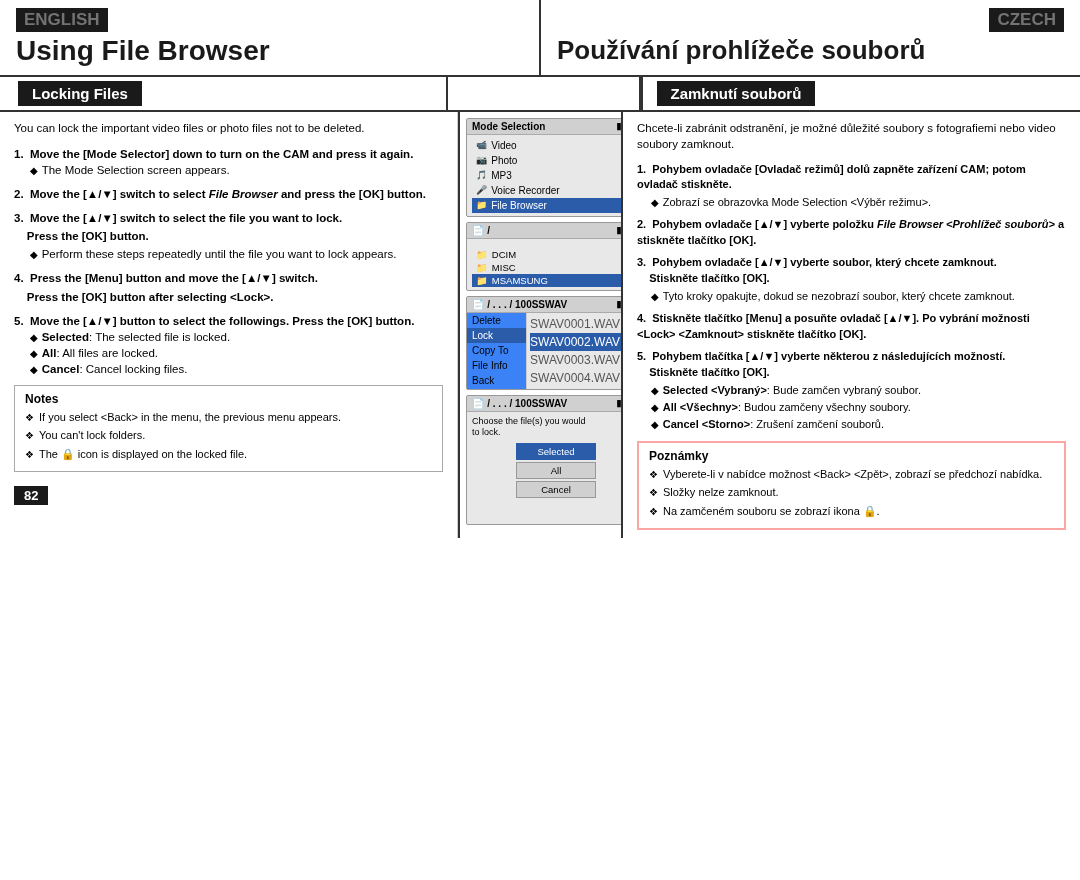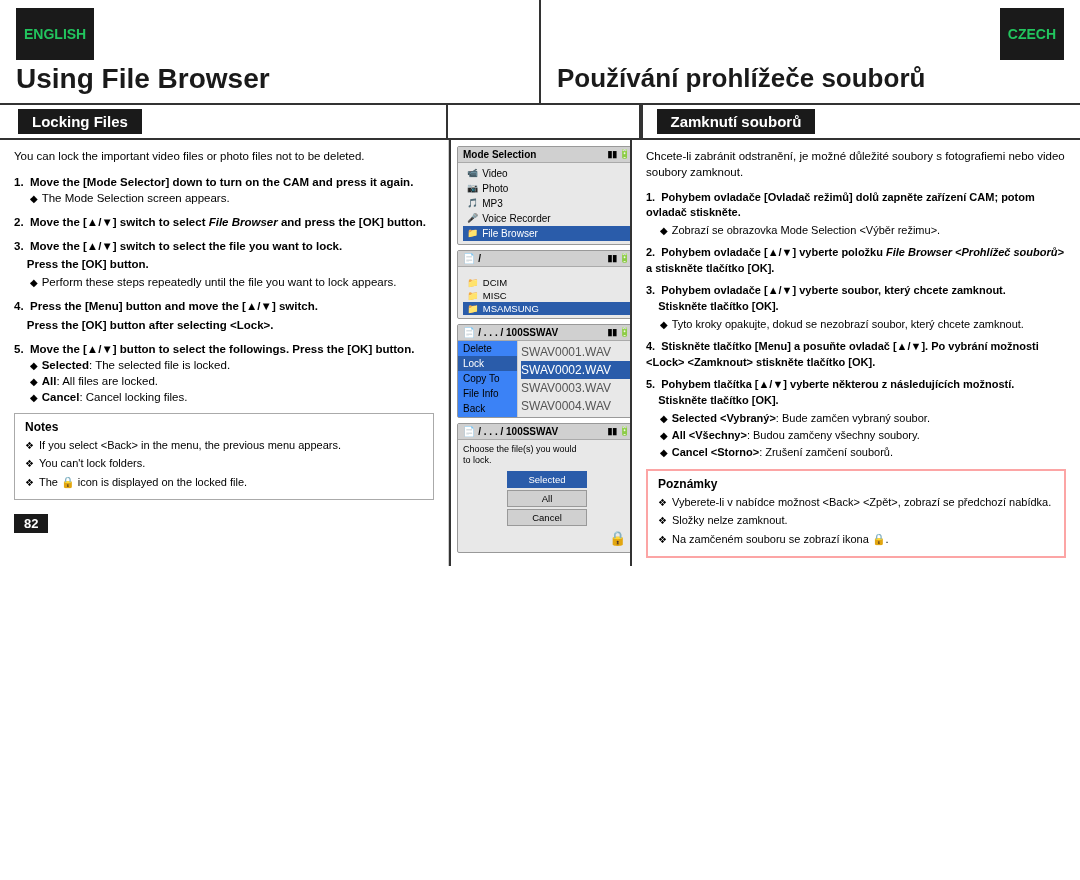--- a/index.html
+++ b/index.html
@@ -23,24 +23,24 @@
       padding: 8px 16px;
     }
     .header-right {
       flex: 1;
       padding: 8px 16px;
       border-left: 2px solid #333;
     }
     .lang-badge {
       display: inline-block;
       background: #1a1a1a;
-      color: #22c55e;
-      font-weight: bold;
-      font-size: 14px;
-      padding: 18px 8px;
+      color: #737373;
+      font-weight: bold;
+      font-size: 17px;
+      padding: 2px 8px;
       margin-bottom: 4px;
     }
     .lang-badge.czech {
       background: #1a1a1a;
     }
     .main-title-en {
       font-size: 28px;
       font-weight: bold;
       color: #1a1a1a;
       line-height: 1.1;
@@ -248,21 +248,21 @@
       display: flex;
       flex: 1;
     }
     .left-col {
       flex: 1;
       padding: 8px 14px;
       border-right: 1px solid #ccc;
       overflow: hidden;
     }
     .center-col {
-      width: 183px;
+      width: 165px;
       border-left: 2px solid #333;
       border-right: 2px solid #333;
       padding: 6px 6px;
       display: flex;
       flex-direction: column;
       gap: 5px;
       overflow: hidden;
     }
     .right-col {
       flex: 1;

